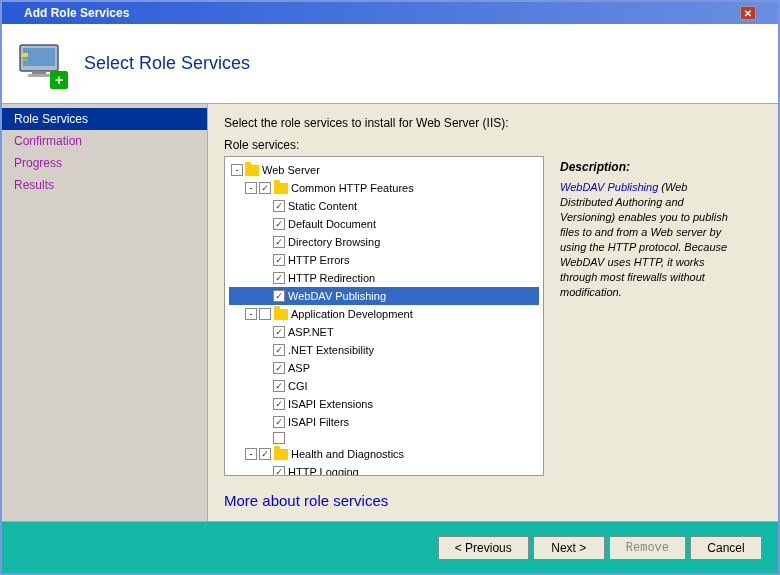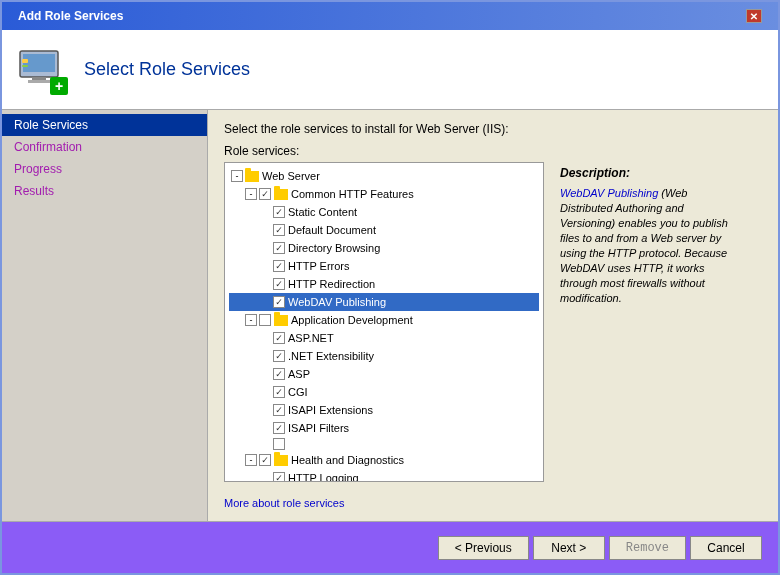--- a/index.html
+++ b/index.html
@@ -15,27 +15,27 @@
       width: 780px;
       height: 575px;
       border: 2px solid #7a96df;
       background: #ece9d8;
       display: flex;
       flex-direction: column;
     }
     .title-bar {
       background: linear-gradient(to right, #2a5bd7, #6a8ee0);
       color: white;
-      padding: 4px 16px;
+      padding: 4px 22px;
       font-size: 12px;
       font-weight: bold;
       display: flex;
       align-items: center;
       justify-content: space-between;
-      height: 28px;
+      height: 22px;
     }
     .title-bar-left {
       display: flex;
       align-items: center;
       gap: 6px;
     }
     .title-close {
       background: #c0392b;
       border: 1px solid #999;
       width: 16px;
@@ -204,27 +204,27 @@
       text-decoration: none;
       cursor: pointer;
     }
     .description-text {
       font-size: 11px;
       line-height: 15px;
     }
     .more-link {
       color: #0000cc;
       text-decoration: none;
-      font-size: 11px;
+      font-size: 15px;
       margin-top: 6px;
       display: inline-block;
       cursor: pointer;
     }
     .bottom-bar {
-      background: #8b5cf6;
+      background: #14b8a6;
       border-top: 1px solid #aaa;
       padding: 10px 16px;
       display: flex;
       align-items: center;
       justify-content: flex-end;
       gap: 4px;
       height: 52px;
     }
     .btn {
       padding: 4px 16px;

